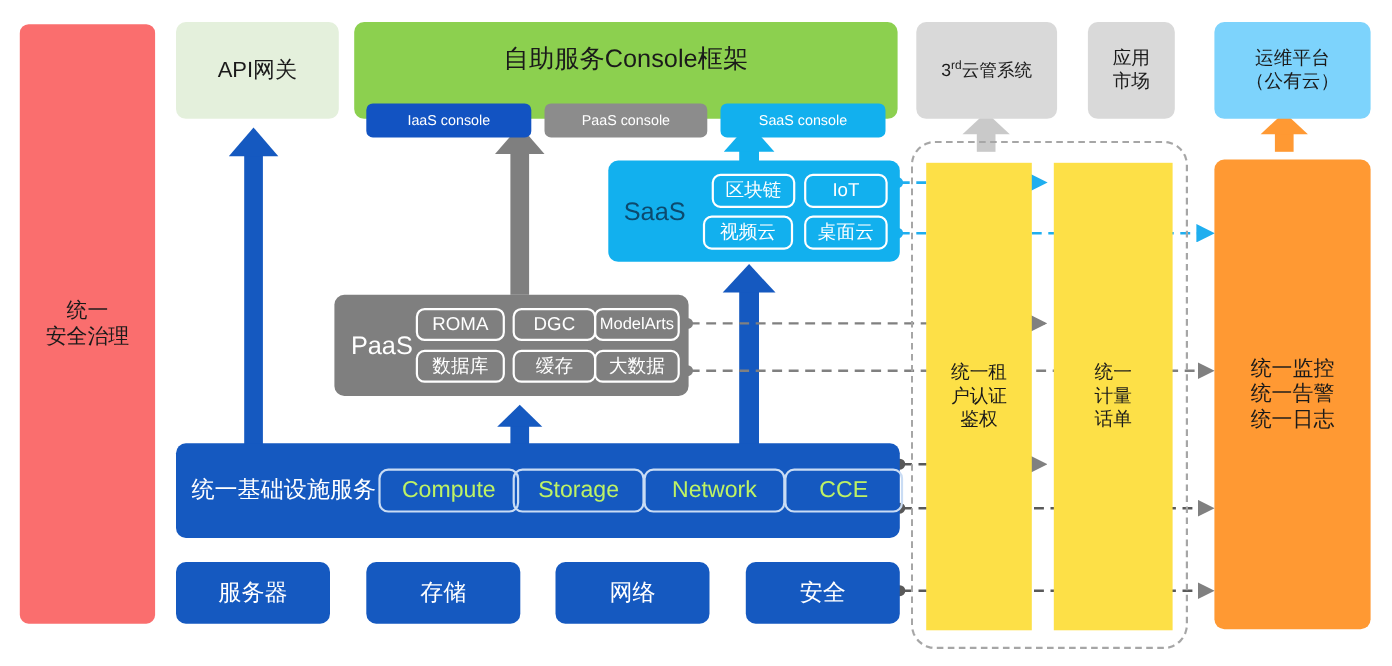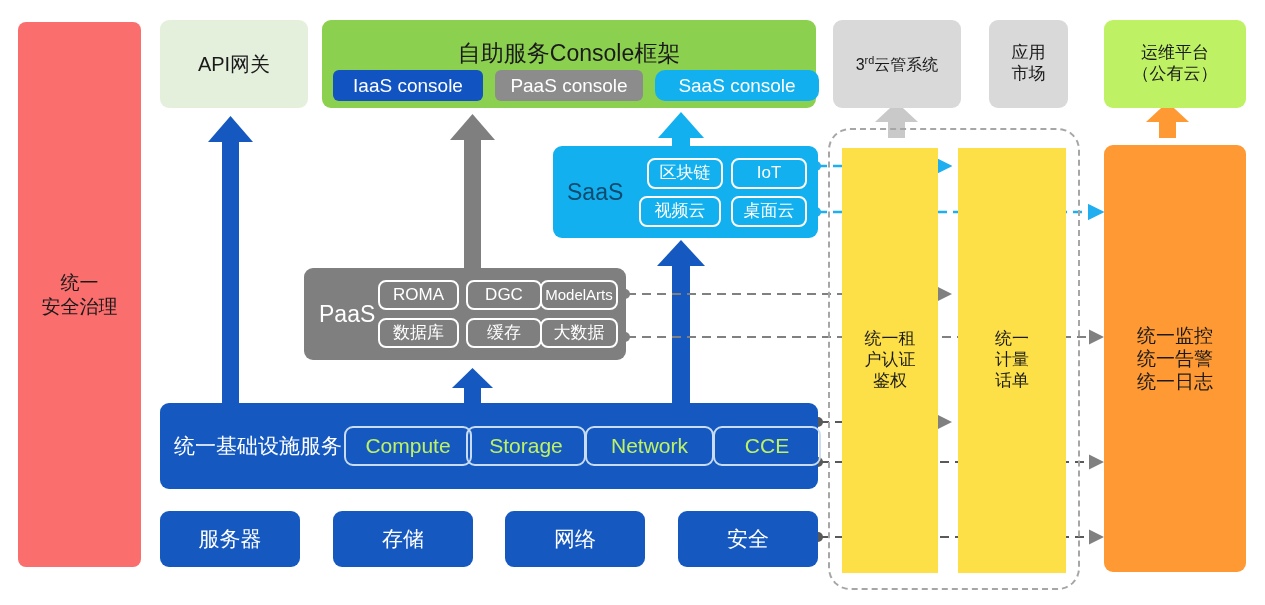--- a/index.html
+++ b/index.html
@@ -14,31 +14,31 @@
 
   
   .gov{background:#FA6E6E;color:#1a1a1a;font-size:19px;border-radius:8px;}
 
   
   .apigw{background:#E4F0DC;color:#1a1a1a;font-size:20px;border-radius:9px;}
 
   
   .consoleframe{background:#8CD04F;border-radius:9px;display:block;}
   .consoletitle{position:absolute;left:0;right:0;top:19px;text-align:center;font-size:23px;color:#1a1a1a;}
-  .chip{position:absolute;border-radius:6px;display:flex;align-items:center;justify-content:center;font-size:19px;color:#ffffff;height:31px;}
+  .chip{position:absolute;border-radius:6px;display:flex;align-items:center;justify-content:center;font-size:13px;color:#ffffff;height:31px;margin-top:24px;}
   .chip-iaas{background:#1253C2;}
   .chip-paas{background:#8C8C8C;}
   .chip-saas{background:#12B0EE;}
 
   
   .graybox{background:#D9D9D9;color:#1a1a1a;font-size:16px;border-radius:9px;}
   .graybox.small{font-size:17px;}
 
   
-  .opshead{background:#bef264;color:#1a1a1a;font-size:17px;border-radius:9px;}
+  .opshead{background:#7dd3fc;color:#1a1a1a;font-size:17px;border-radius:9px;}
 
   
   .saas{background:#12B0EE;border-radius:9px;display:block;}
   .saas-label{position:absolute;left:14px;top:50%;transform:translateY(-50%);color:#0c4a6e;font-size:23px;}
   .subchip{position:absolute;border:2px solid #ffffff;border-radius:8px;display:flex;align-items:center;justify-content:center;color:#ffffff;font-size:17px;box-sizing:border-box;}
 
   
   .paas{background:#7F7F7F;border-radius:9px;display:block;}
   .paas-label{position:absolute;left:15px;top:50%;transform:translateY(-50%);color:#ffffff;font-size:23px;}
 
@@ -156,21 +156,21 @@
   </div>
 
   <div class="box consoleframe" style="left:322px;top:20px;width:494px;height:88px;">
     <div class="consoletitle">自助服务Console框架</div>
     <div class="chip chip-iaas" style="left:11px;top:50px;width:150px;">
       <span>IaaS console</span>
     </div>
     <div class="chip chip-paas" style="left:173px;top:50px;width:148px;">
       <span>PaaS console</span>
     </div>
-    <div class="chip chip-saas" style="left:333px;top:50px;width:164px;border-radius:10px;">
+    <div class="chip chip-saas" style="left:333px;top:50px;width:150px;">
       <span>SaaS console</span>
     </div>
   </div>
 
   <div class="box graybox" style="left:833px;top:20px;width:128px;height:88px;">
     <span><span>3</span><span class="sup">rd</span><span>云管系统</span></span>
   </div>
 
   <div class="box graybox small" style="left:989px;top:20px;width:79px;height:88px;">
     <div>

